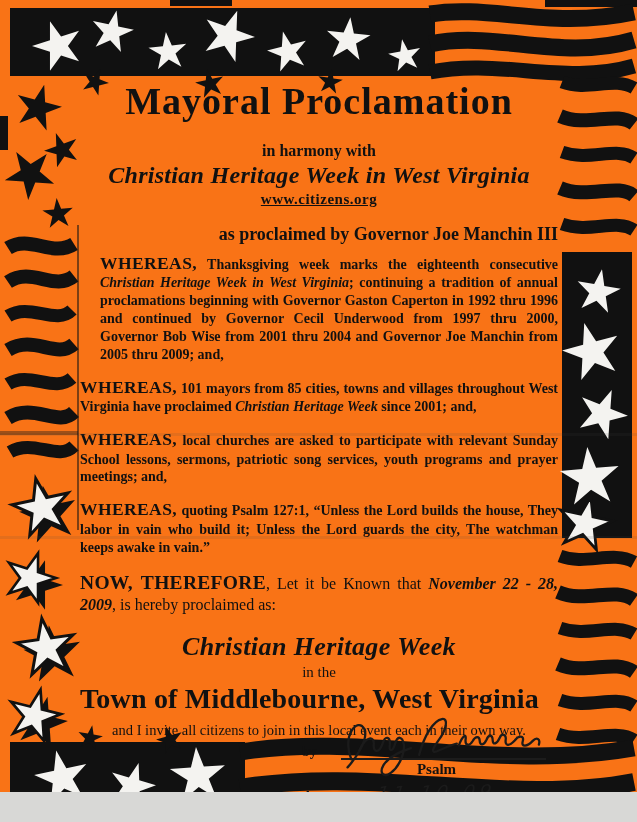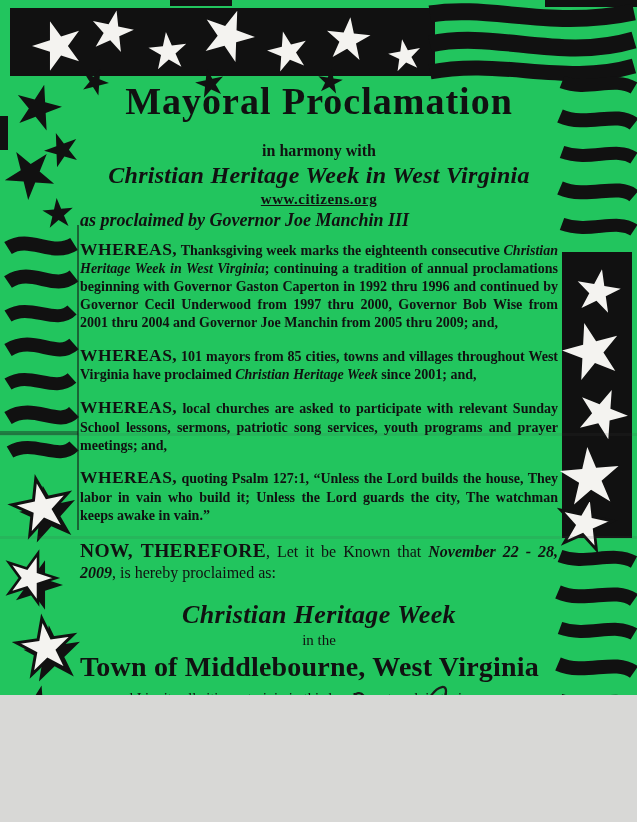--- a/index.html
+++ b/index.html
@@ -1,38 +1,38 @@
 <!DOCTYPE html>
 <html><head>
 <meta charset="utf-8">
 <style>
   html,body{margin:0;padding:0;}
   body{background:#d8d8d6;}
   .page{
-    position:relative;width:637px;height:695px;margin:0 auto;
-    background:#22c55e;overflow:hidden;
+    position:relative;width:637px;height:792px;margin:0 auto;
+    background:#f97316;overflow:hidden;
     font-family:"Liberation Serif","DejaVu Serif",serif;color:#111;
   }
   .border-art{position:absolute;top:0;left:0;z-index:1;}
   .content{
     position:absolute;left:80px;top:82px;width:478px;z-index:2;
   }
   .doc-title{
     font-size:38px;font-weight:bold;margin:0;line-height:1.05;
     letter-spacing:1px;text-align:center;
   }
   .harmony{font-size:16px;font-weight:bold;margin-top:20px;text-align:center;}
   .week-title{font-size:24px;font-weight:bold;font-style:italic;margin-top:2px;text-align:center;letter-spacing:.3px;}
   .website{font-size:15px;font-weight:bold;text-decoration:underline;margin-top:2px;text-align:center;letter-spacing:.5px;}
-  .governor{font-size:18px;font-weight:bold;font-style:italic;margin-top:2px;text-align:left;}
+  .governor{font-size:18px;font-weight:bold;margin-top:16px;text-align:right;}
   .par{
     font-size:14px;font-weight:bold;line-height:1.28;text-align:justify;
     margin:0 0 12px 0;
   }
-  .par:first-of-type{margin-top:7px;}
+  .par:first-of-type{margin-top:7px;padding-left:20px;}
   .par .lead{font-size:17.5px;letter-spacing:.4px;}
   .par .it{font-style:italic;}
   .now-par{
     font-size:16px;font-weight:normal;line-height:1.3;text-align:justify;margin-top:13px;
   }
   .now-par .nlead{font-weight:bold;font-size:19.5px;letter-spacing:.3px;}
   .now-par .bi{font-weight:bold;font-style:italic;}
   .week-center{font-size:26px;font-weight:bold;font-style:italic;margin-top:12px;text-align:center;letter-spacing:.4px;}
   .in-the{font-size:15px;margin-top:2px;text-align:center;}
   .town{font-size:28px;font-weight:bold;margin-top:2px;text-align:left;letter-spacing:.2px;}

